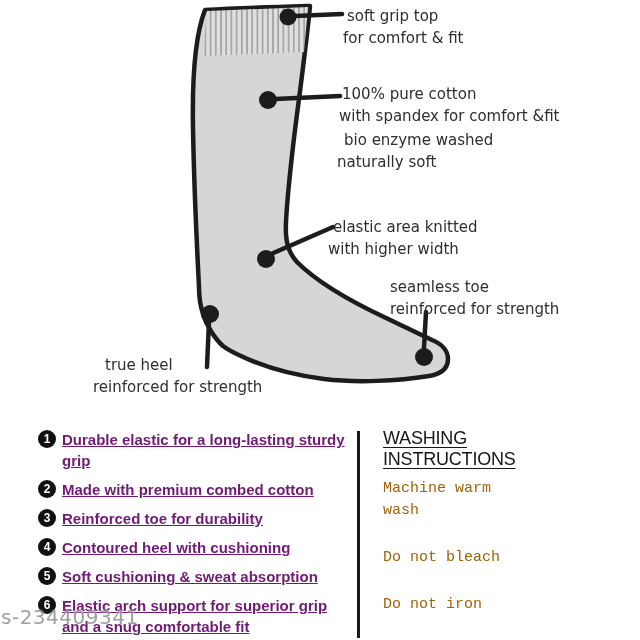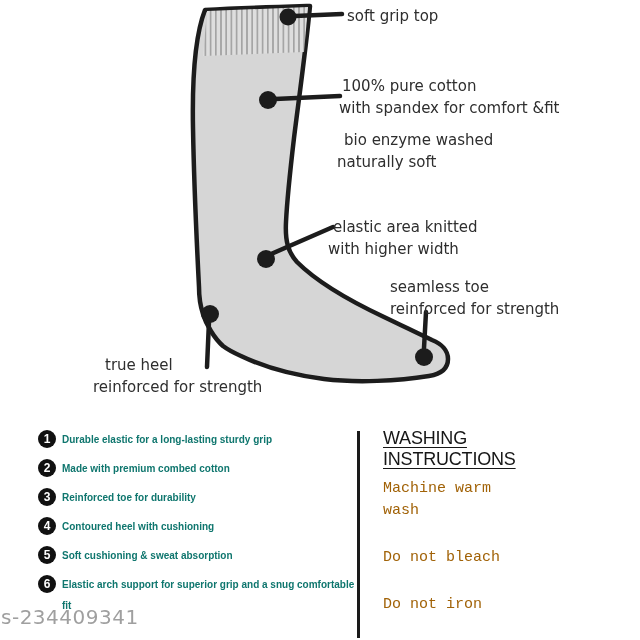--- a/index.html
+++ b/index.html
@@ -6,34 +6,34 @@
   body{width:640px;height:640px;background:#ffffff;position:relative;overflow:hidden;
        font-family:"DejaVu Sans",sans-serif;}
   .stage{position:absolute;left:0;top:0;width:516px;height:640px;}
   svg{position:absolute;left:0;top:0;}
 
   
   .callout{position:absolute;font-size:15px;line-height:22px;color:#2e2e2e;white-space:nowrap;}
   .callout .l1{display:block;}
   .callout .l2{display:block;}
   .c1{left:343px;top:5px;}   .c1 .l1{padding-left:4px;}
-  .c2{left:339px;top:75px;}  .c2 .l1{padding-left:3px;}
+  .c2{left:339px;top:83px;}  .c2 .l1{padding-left:3px;}
   .c3{left:337px;top:129px;} .c3 .l1{padding-left:7px;}
   .c4{left:328px;top:216px;} .c4 .l1{padding-left:5px;}
   .c5{left:390px;top:276px;}
   .c6{left:93px;top:354px;}  .c6 .l1{padding-left:12px;}
 
   
   .features{position:absolute;left:38px;top:429px;width:318px;
             font-family:"Liberation Sans",sans-serif;}
   .feat{display:flex;align-items:flex-start;margin-bottom:8px;}
   .num{flex:0 0 18px;width:18px;height:18px;border-radius:50%;background:#111;
        color:#fff;font-size:12px;font-weight:bold;line-height:18px;text-align:center;
        margin-right:6px;margin-top:1px;}
-  .feat .txt{font-size:10px;font-weight:bold;line-height:21px;color:#0f766e;width:300px;}
+  .feat .txt{font-size:15px;font-weight:bold;line-height:21px;color:#701a75;width:300px;text-decoration:underline;}
 
   
   .divider{position:absolute;left:357px;top:431px;width:3px;height:207px;background:#1a1a1a;}
 
   
   .washing{position:absolute;left:383px;top:428px;font-family:"Liberation Sans",sans-serif;}
   .wash-title{font-size:18px;color:#161616;text-decoration:underline;
               text-underline-offset:3px;margin-bottom:8px;letter-spacing:-0.2px;}
   .wash-item{font-size:15px;color:#a16207;line-height:22px;margin-bottom:25px;font-family:Liberation Mono, monospace;}
 
@@ -84,20 +84,21 @@
       <circle cx="288" cy="17" r="8.5"></circle>
       <circle cx="268" cy="100" r="9"></circle>
       <circle cx="266" cy="259" r="9"></circle>
       <circle cx="210" cy="314" r="9"></circle>
       <circle cx="424" cy="357" r="9"></circle>
     </g>
   </svg>
 
   <div class="callout c1">
     <span class="l1">soft grip top</span>
+    <span class="l2">for comfort &amp; fit</span>
   </div>
   <div class="callout c2">
     <span class="l1">100% pure cotton</span>
     <span class="l2">with spandex for comfort &amp;fit</span>
   </div>
   <div class="callout c3">
     <span class="l1">bio enzyme washed</span>
     <span class="l2">naturally soft</span>
   </div>
   <div class="callout c4">

